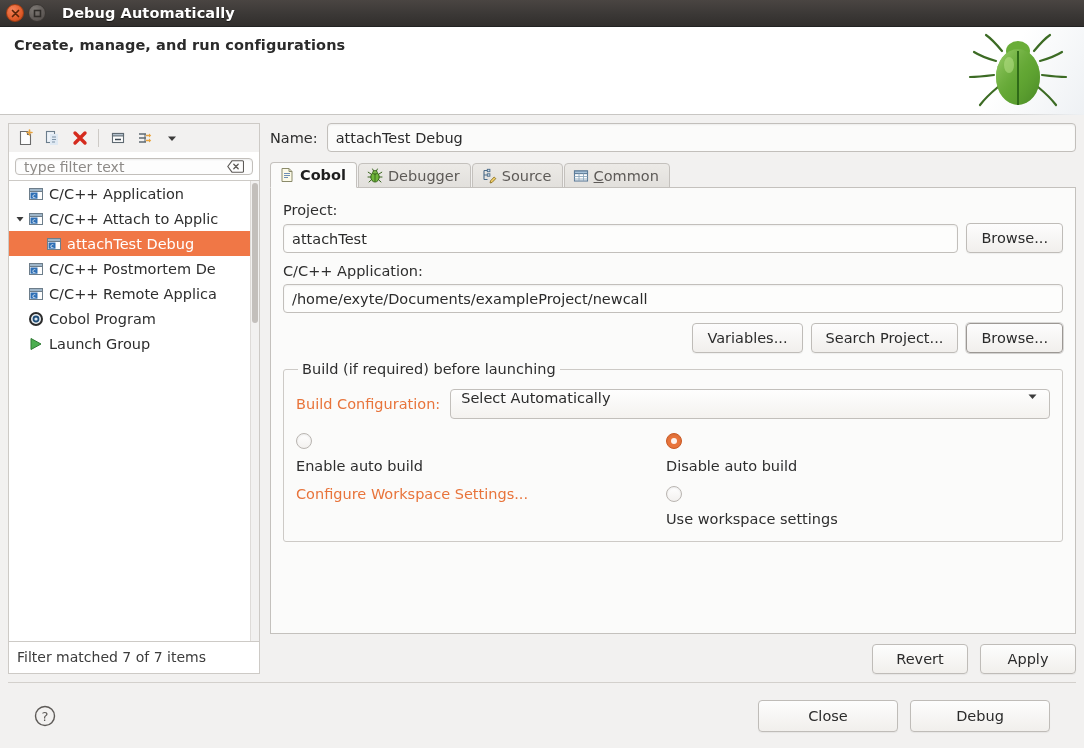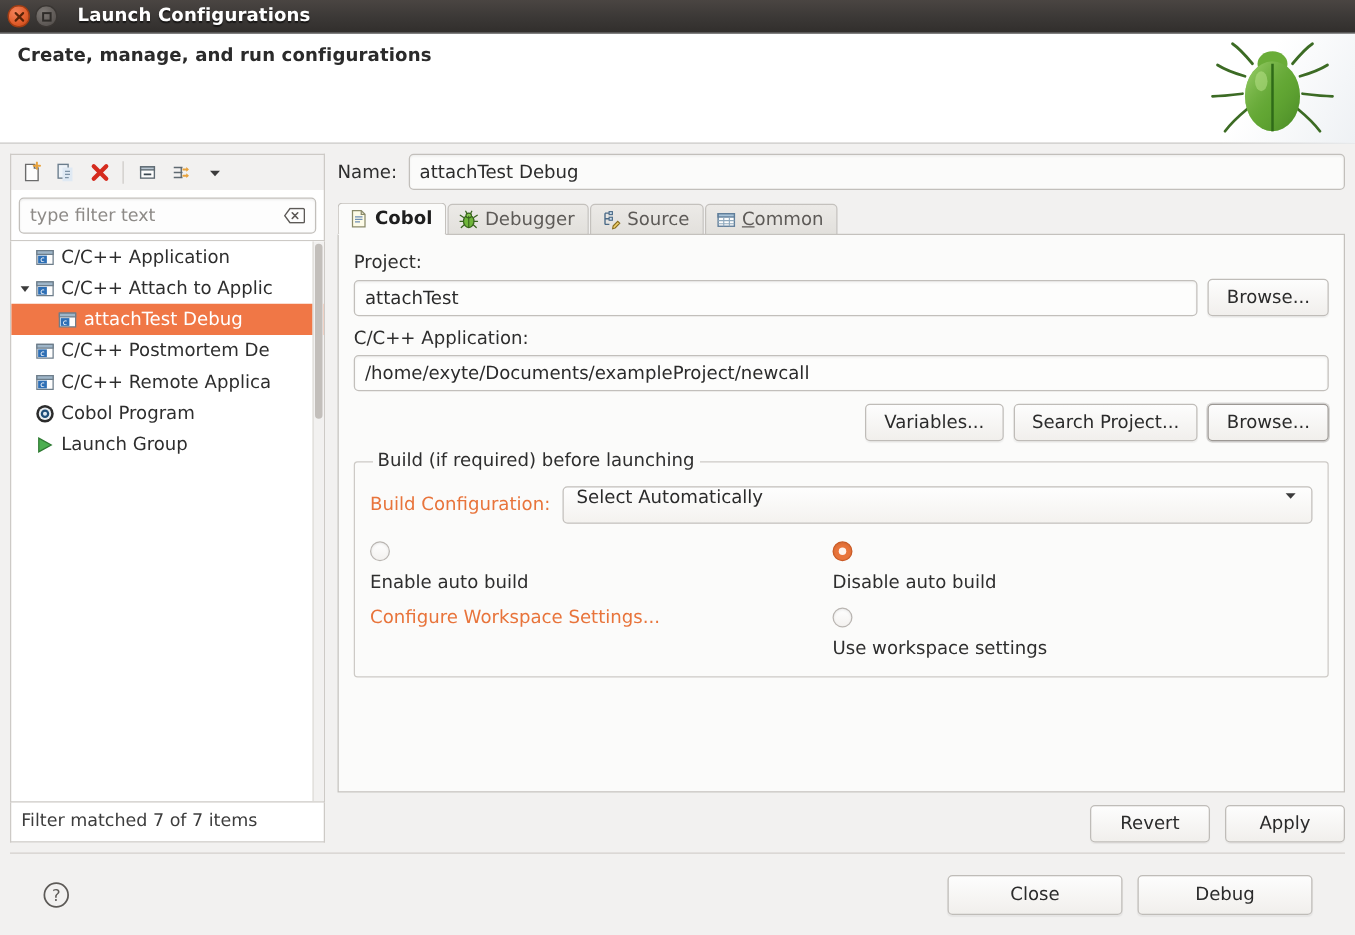--- a/index.html
+++ b/index.html
@@ -104,21 +104,21 @@
     width: 1px; height: 18px; background: #cdcac6; margin: 0 4px;
   }
   #filter-wrap {
     background: #ffffff;
     border: 1px solid #cdcac6;
     border-top: none;
     padding: 6px 6px 5px 6px;
   }
   #filter-box {
     position: relative;
-    height: 29px;
+    height: 17px;
     border: 1px solid #c2bfbb;
     border-radius: 4px;
     background: #fdfdfd;
     display: flex; align-items: center;
     box-shadow: inset 0 1px 2px rgba(0,0,0,.07);
   }
   #filter-text {
     font-size: 14px; color: #8d8a87;
     padding-left: 8px; flex: 1 1 auto;
     white-space: nowrap; overflow: hidden;
@@ -348,21 +348,21 @@
     <div class="wbtn wbtn-close">
       <svg width="9" height="9" viewBox="0 0 9 9">
         <path d="M1.5 1.5 L7.5 7.5 M7.5 1.5 L1.5 7.5" stroke="#5a2408" stroke-width="1.7" stroke-linecap="round"></path>
       </svg>
     </div>
     <div class="wbtn wbtn-max">
       <svg width="9" height="9" viewBox="0 0 9 9">
         <rect x="1.5" y="1.5" width="6" height="6" fill="none" stroke="#2f2c29" stroke-width="1.6"></rect>
       </svg>
     </div>
-    <div id="titletext">Launch Configurations</div>
+    <div id="titletext">Debug Automatically</div>
   </div>
 
   <div id="banner">
     <div id="banner-title">Create, manage, and run configurations</div>
     <div id="banner-bug-sheen"></div>
     <svg id="banner-bug" viewBox="0 0 112 90">
       <g stroke="#3c6b24" stroke-width="2.2" fill="none" stroke-linecap="round">
         <path d="M40 26 Q30 14 24 10"></path>
           <path d="M72 26 Q82 14 88 10"></path>
         <path d="M34 36 Q20 32 12 27"></path>

